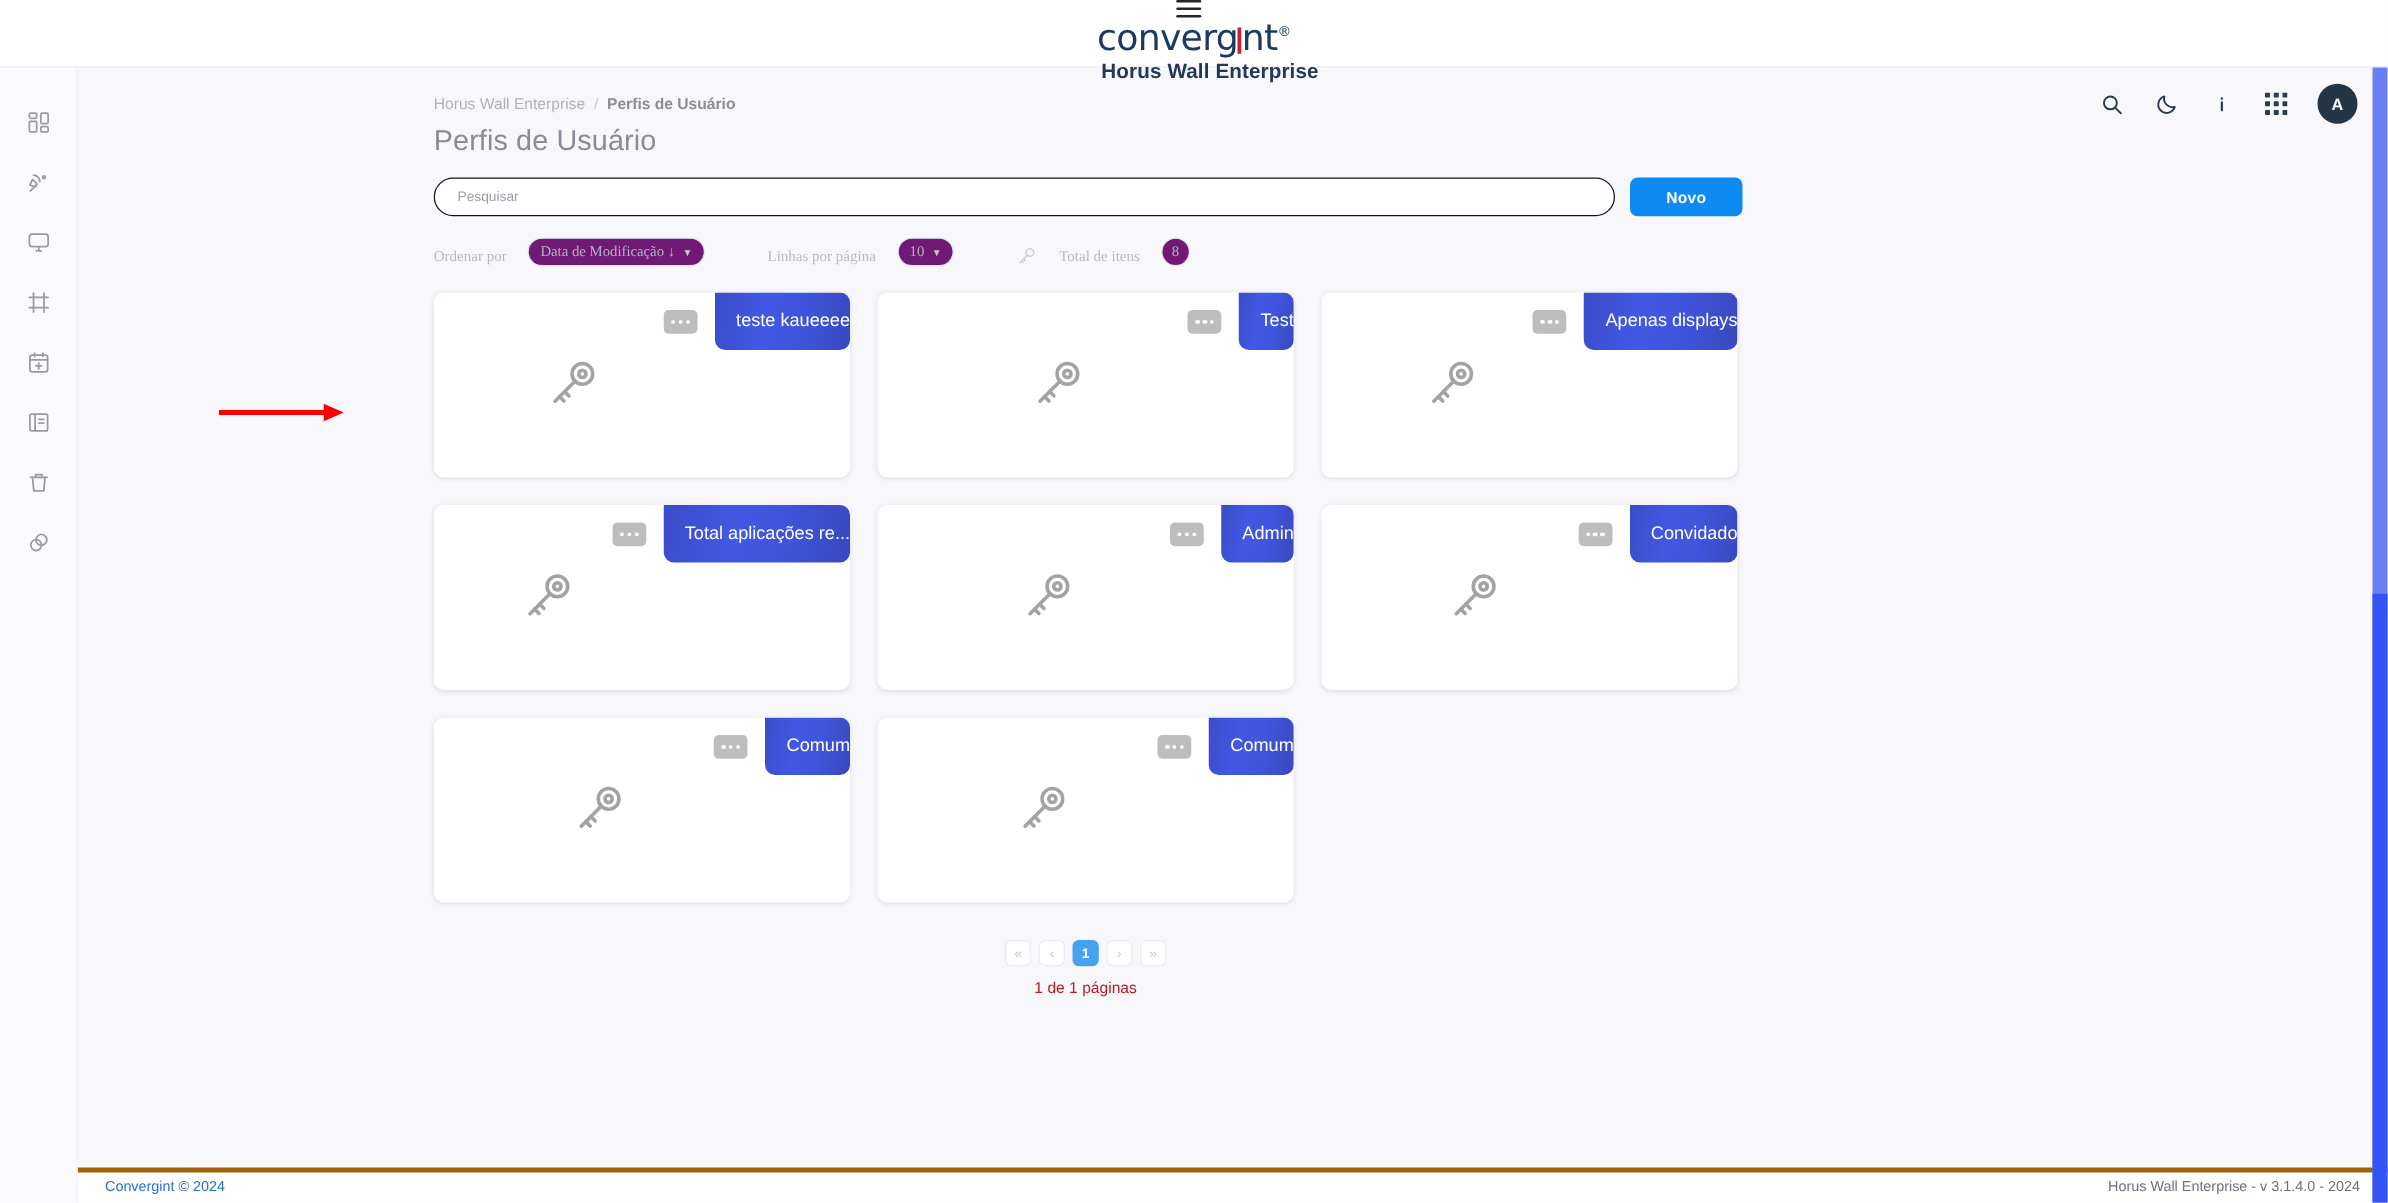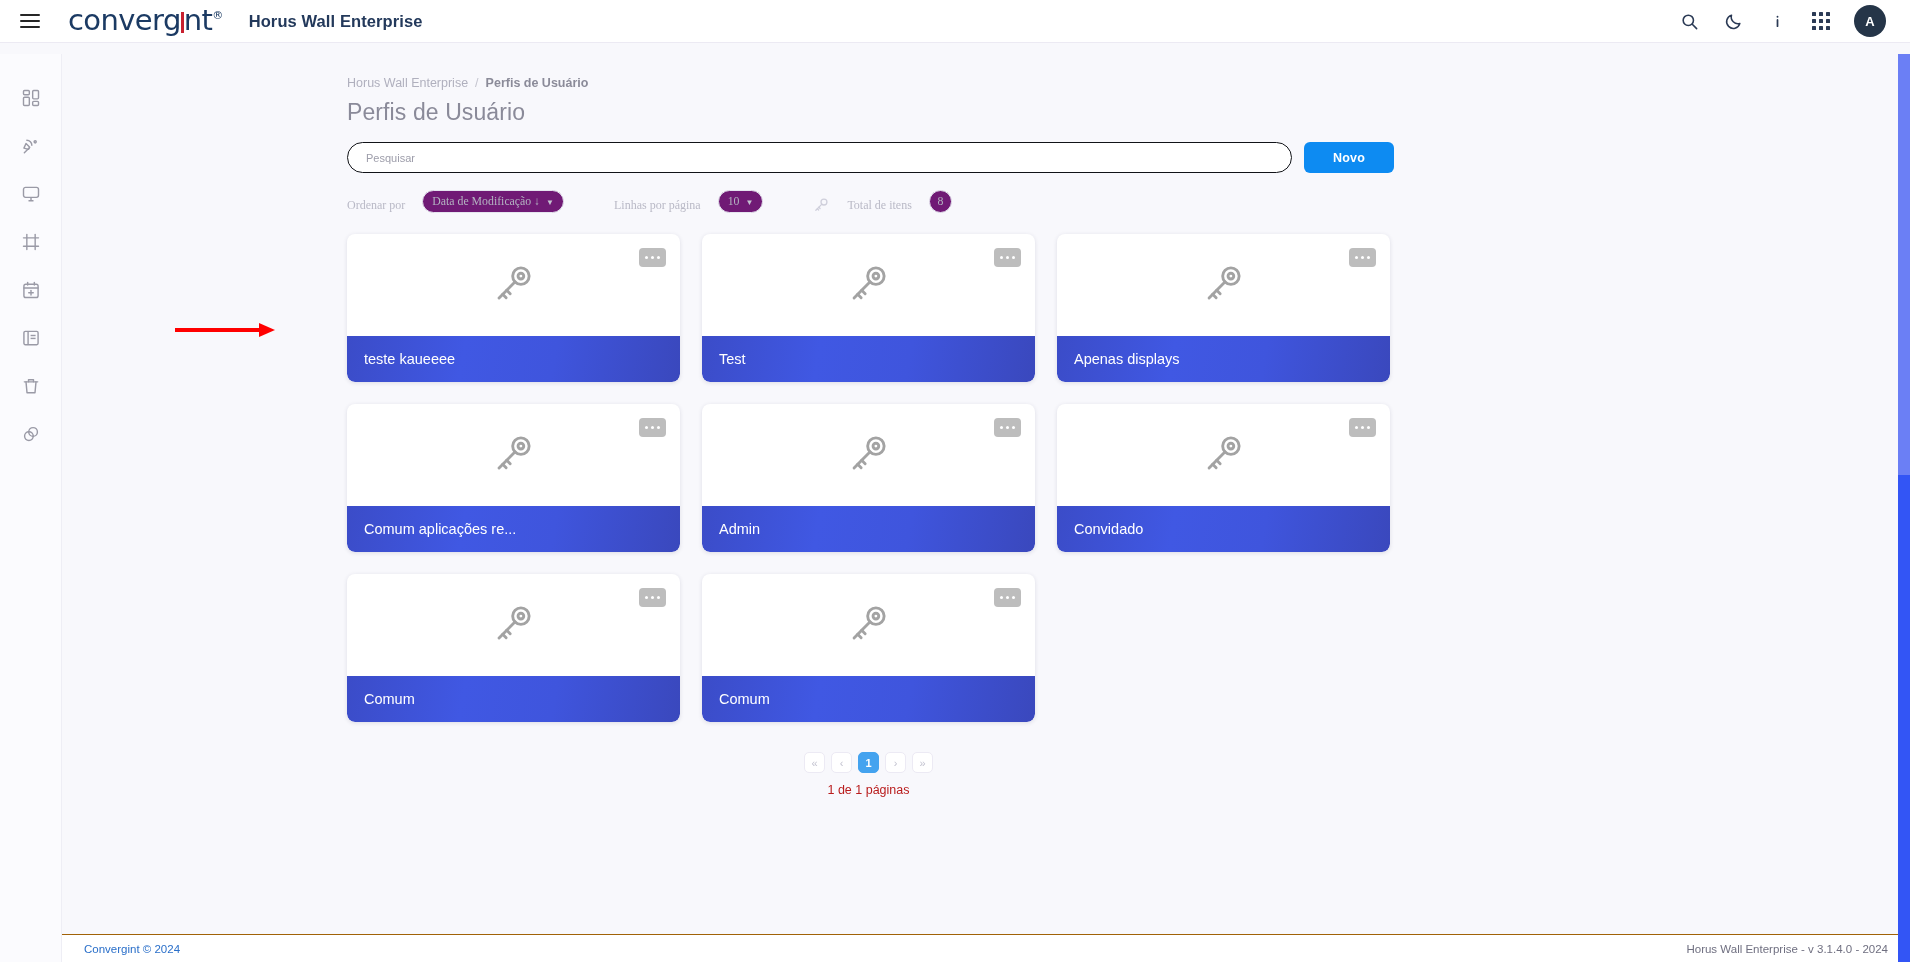--- a/index.html
+++ b/index.html
@@ -6,25 +6,26 @@
   html, body {
     width: 1910px; height: 962px;
     font-family: "Liberation Sans", sans-serif;
     background: #f8f8fc;
     overflow: hidden;
   }
 
   
   .topbar {
     position: absolute; top: 0; left: 0;
-    width: 1910px; height: 43px;
+    width: 1910px; height: 54px;
     background: #ffffff;
     border-bottom: 1px solid #eceaf3;
     display: flex; align-items: center;
     z-index: 30;
+    flex-direction: column;
   }
   .hamburger {
     width: 26px; height: 20px;
     margin-left: 20px; margin-right: 22px;
     display: flex; flex-direction: column; justify-content: center; gap: 4px;
     cursor: pointer;
   }
   .hamburger span { display:block; height: 2px; background: #262626; border-radius: 1px; }
   .hamburger span:nth-child(1){ width: 20px; }
   .hamburger span:nth-child(2){ width: 20px; }
@@ -132,21 +133,21 @@
     margin-top: 21px;
     display:grid; grid-template-columns: repeat(3, 333px);
     gap: 22px 22px;
     width: 1043px;
   }
   .card {
     position:relative;
     height: 148px; border-radius: 8px; background:#fff;
     box-shadow: 0 1px 4px rgba(40,40,80,.13);
     overflow:hidden; cursor:pointer;
-    display:flex; flex-direction:column;
+    display:flex; flex-direction:row;
   }
   .card.selected::after {
     content:""; position:absolute; inset:-4px;
     border: 3px solid #ff0000; border-radius: 4px; pointer-events:none;
   }
   .card-body { flex:1; display:flex; align-items:center; justify-content:center; position:relative;}
   .card-key { color:#a3a3a3; }
   .dots {
     position:absolute; top:14px; right:14px;
     width: 27px; height: 19px; border-radius: 4px;
@@ -171,21 +172,21 @@
     display:flex; align-items:center; justify-content:center;
     font-size: 11px; color:#c3c3d0; cursor:pointer;
   }
   .pg.active { background:#44a3ef; border-color:#44a3ef; color:#fff; font-weight:700;}
   .pager-label { font-size: 12.5px; color:#b91c1c; }
 
   
   .footer {
     position:absolute; left:62px; top:934px;
     width: 1848px; height: 28px;
-    background:#fff; border-top:1px solid #a16207;
+    background:#fff; border-top:4px solid #a16207;
     display:flex; align-items:center; justify-content:space-between;
     padding: 0 22px; font-size:11.5px; color:#8e8e9c;
     overflow:hidden;
   }
   .footer .left { color:#2a6fc9; }
   .footer .right { color:#6f6f80; }
 
   
   .scrollbar {
     position:absolute; right:0; top:54px; width:12px; height:908px;
@@ -425,21 +426,21 @@
                 <path d="M6.1 17.9l1.8 1.8"></path>
                 <path d="M8.2 15.8L10 17.6"></path>
             </svg>
           </span>
           <div class="dots">
               <i></i>
               <i></i>
               <i></i>
             </div>
         </div>
-        <div class="card-footer">Comum aplicações re...</div>
+        <div class="card-footer">Total aplicações re...</div>
       </div>
 
       <div class="card">
         <div class="card-body">
           <span class="card-key">
             <svg width="46" height="46" viewBox="0 0 24 24" fill="none" stroke="#a3a3a3" stroke-width="1.5" stroke-linecap="round" stroke-linejoin="round">
               <circle cx="15.6" cy="8.4" r="4.3"></circle>
                 <circle cx="15.6" cy="8.4" r="1.5"></circle>
               <path d="M12.6 11.4L4.2 19.8"></path>
                 <path d="M6.1 17.9l1.8 1.8"></path>

